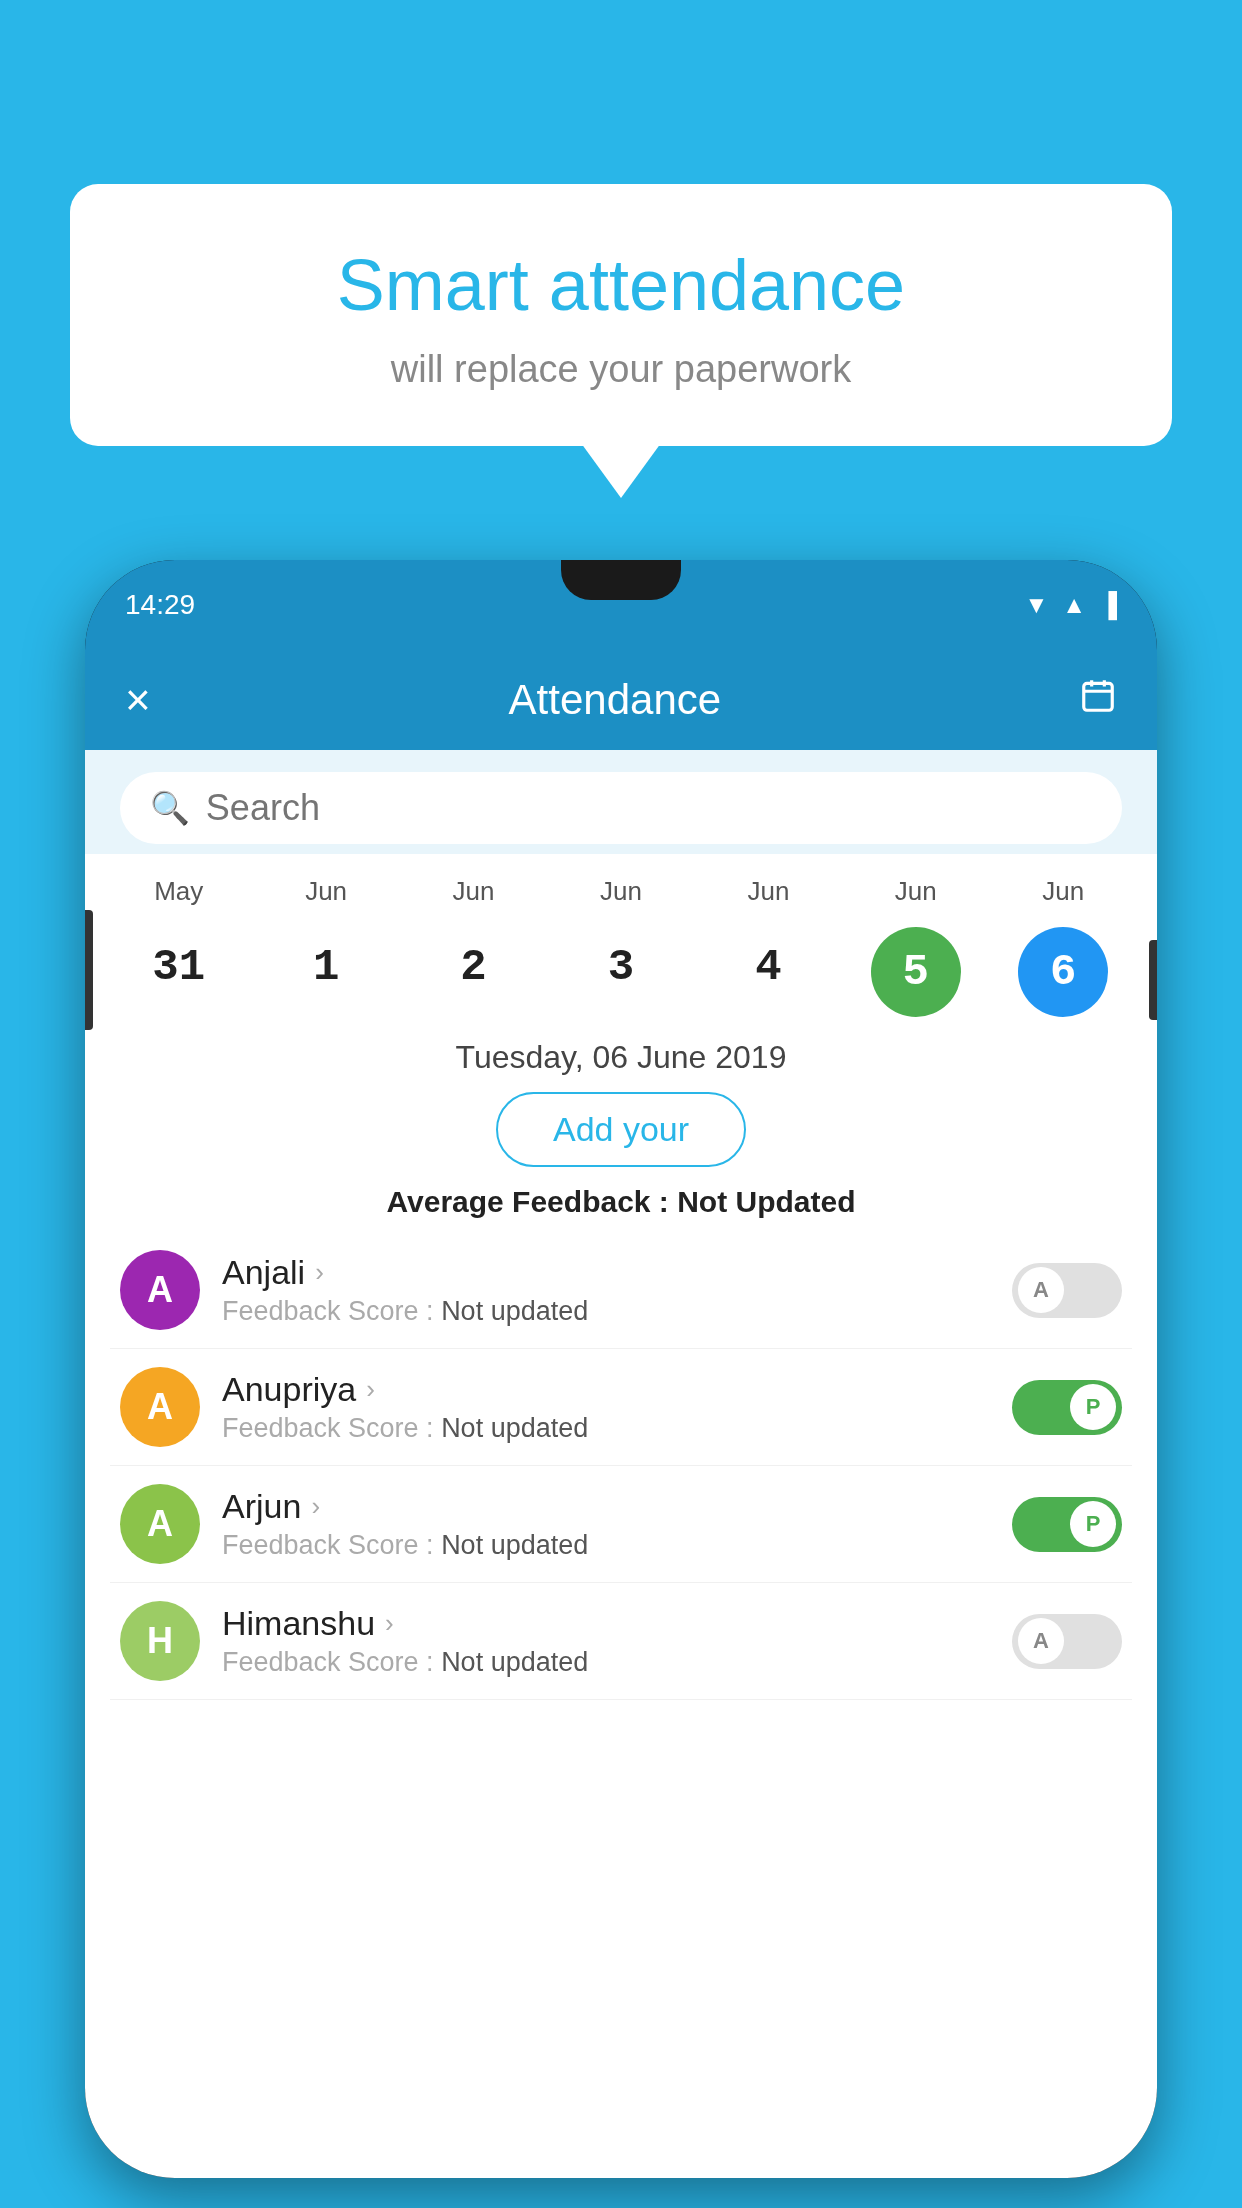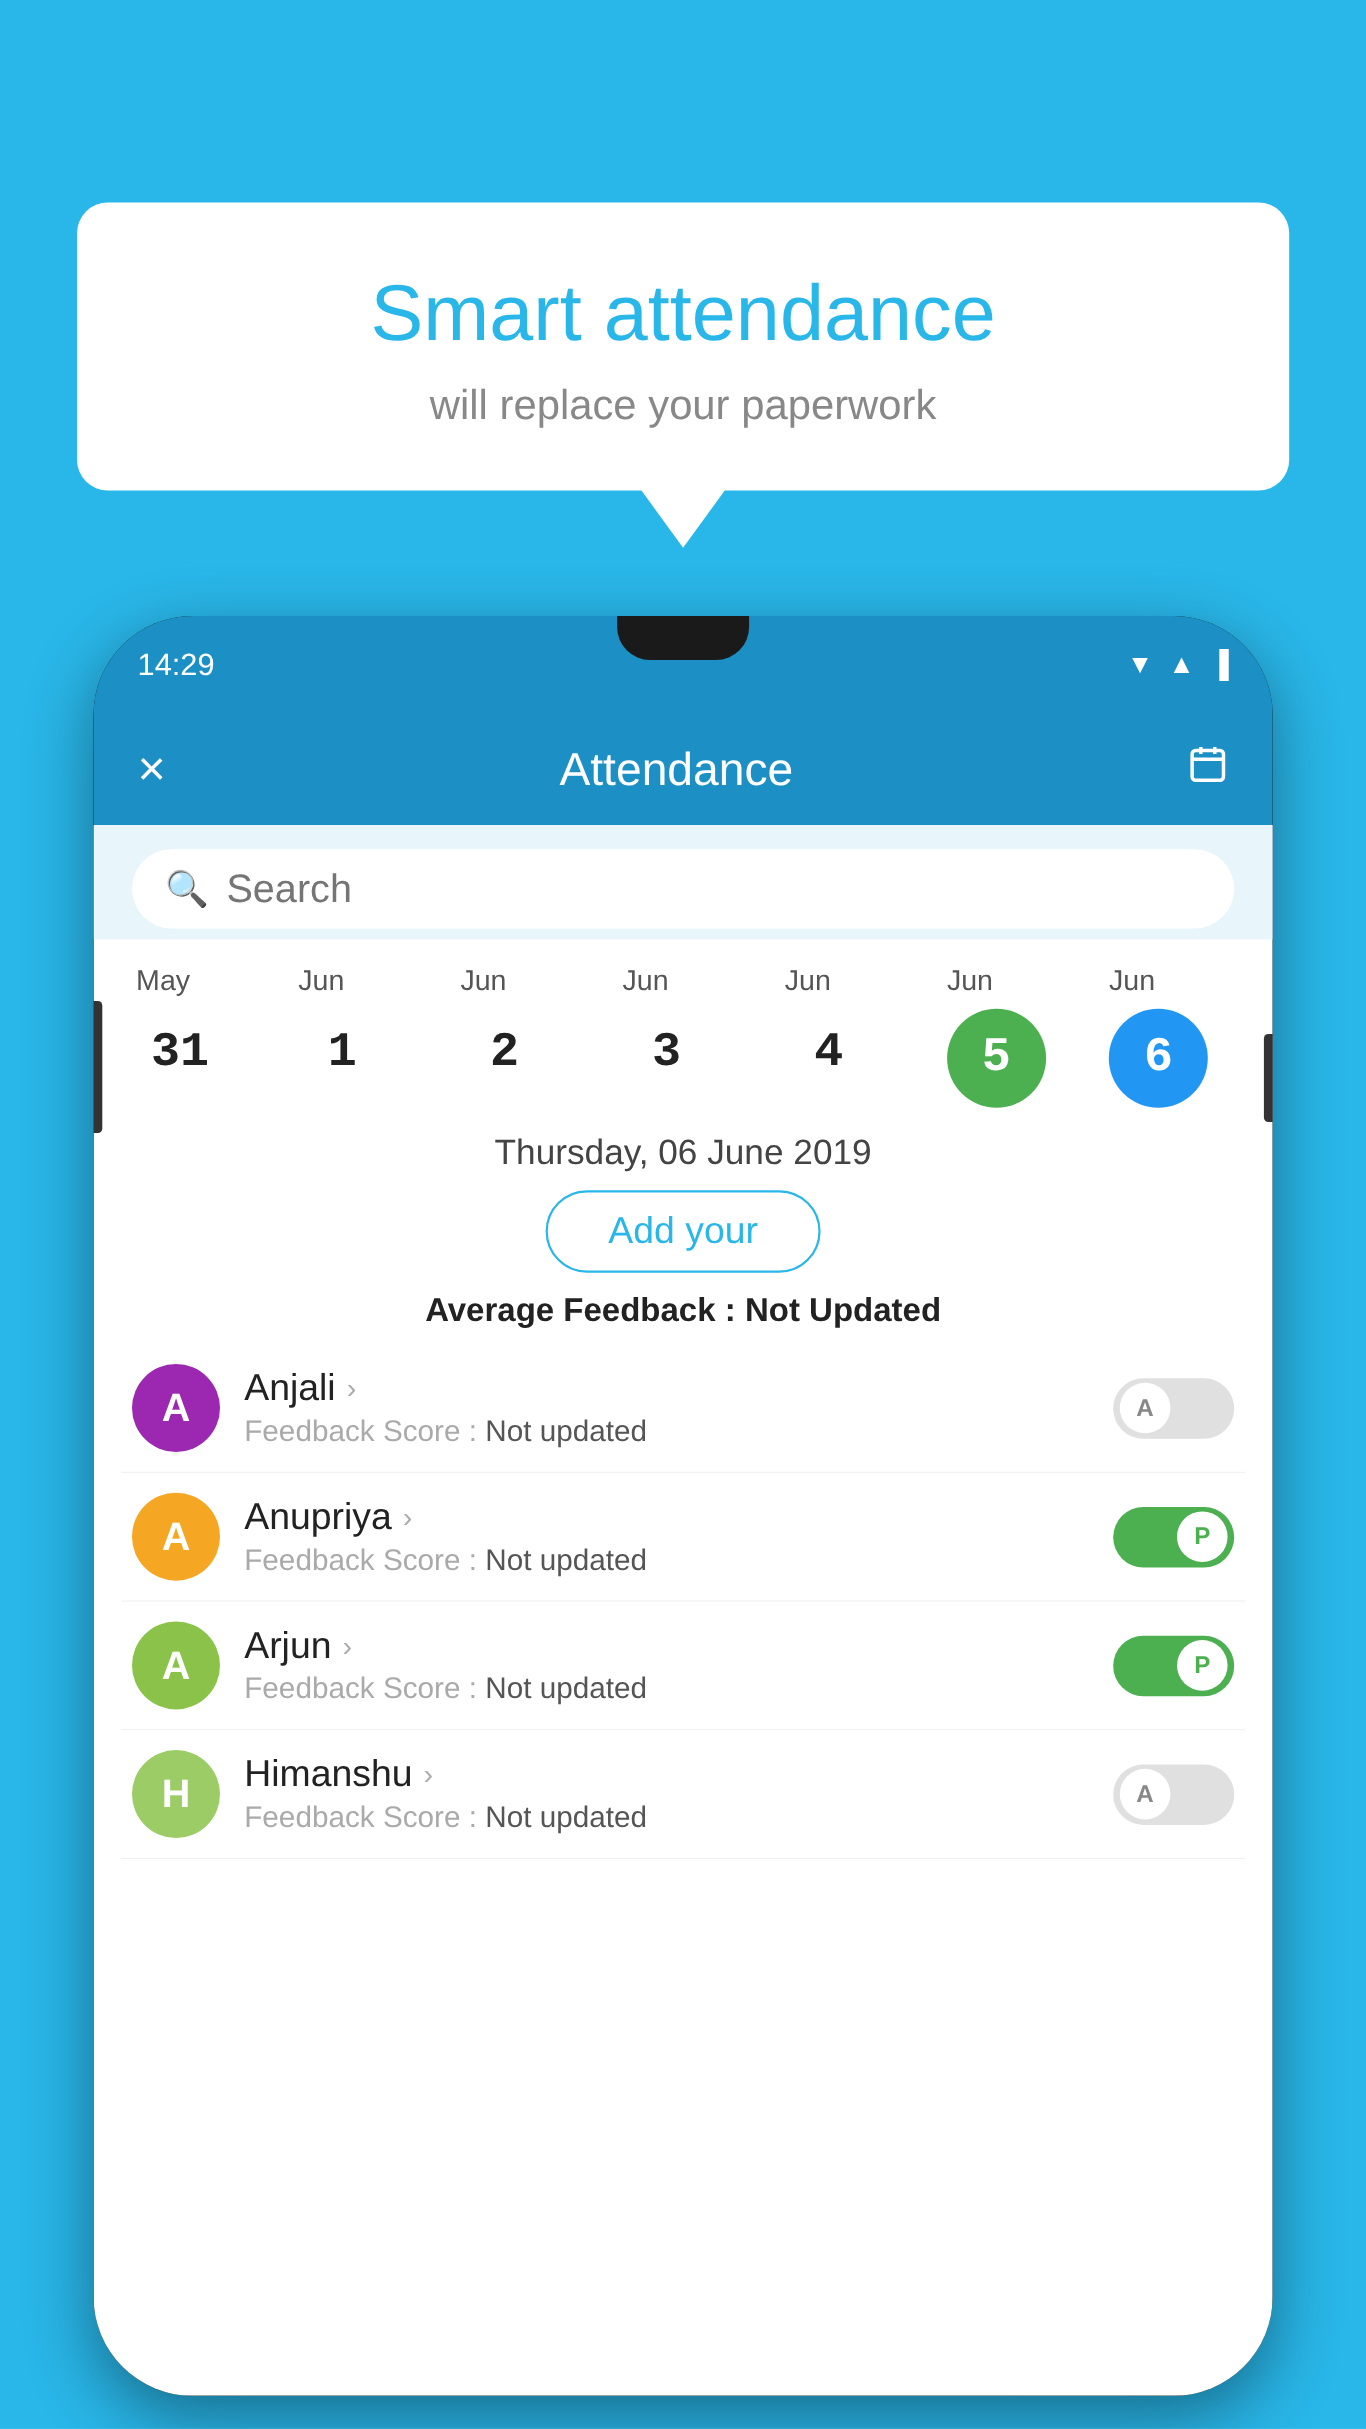--- a/index.html
+++ b/index.html
@@ -180,22 +180,22 @@
     .calendar-row {
       display: flex;
       align-items: flex-start;
       padding: 22px 20px 10px;
       justify-content: space-around;
     }
 
     .calendar-day {
       display: flex;
       flex-direction: column;
-      align-items: flex-start;
-      gap: 10px;
+      align-items: center;
+      gap: 20px;
       min-width: 110px;
     }
 
     .calendar-day .month-label {
       font-size: 26px;
       color: #555;
       font-weight: 400;
     }
 
     .calendar-day .day-number {
@@ -449,21 +449,21 @@
         <div class="calendar-day active-green">
           <div class="month-label">Jun</div>
           <div class="day-number">5</div>
         </div>
         <div class="calendar-day active-blue">
           <div class="month-label">Jun</div>
           <div class="day-number">6</div>
         </div>
       </div>
 
-    <div class="date-heading">Thursday, 06 June 2019</div>
+    <div class="date-heading">Tuesday, 06 June 2019</div>
 
     <button class="add-topic-btn">Add your</button>
 
     <div class="avg-feedback">
       <span>Average Feedback :</span>
       <span>Not Updated</span>
     </div>
 
     <div class="student-list" id="student-list">
         <div class="student-item">

